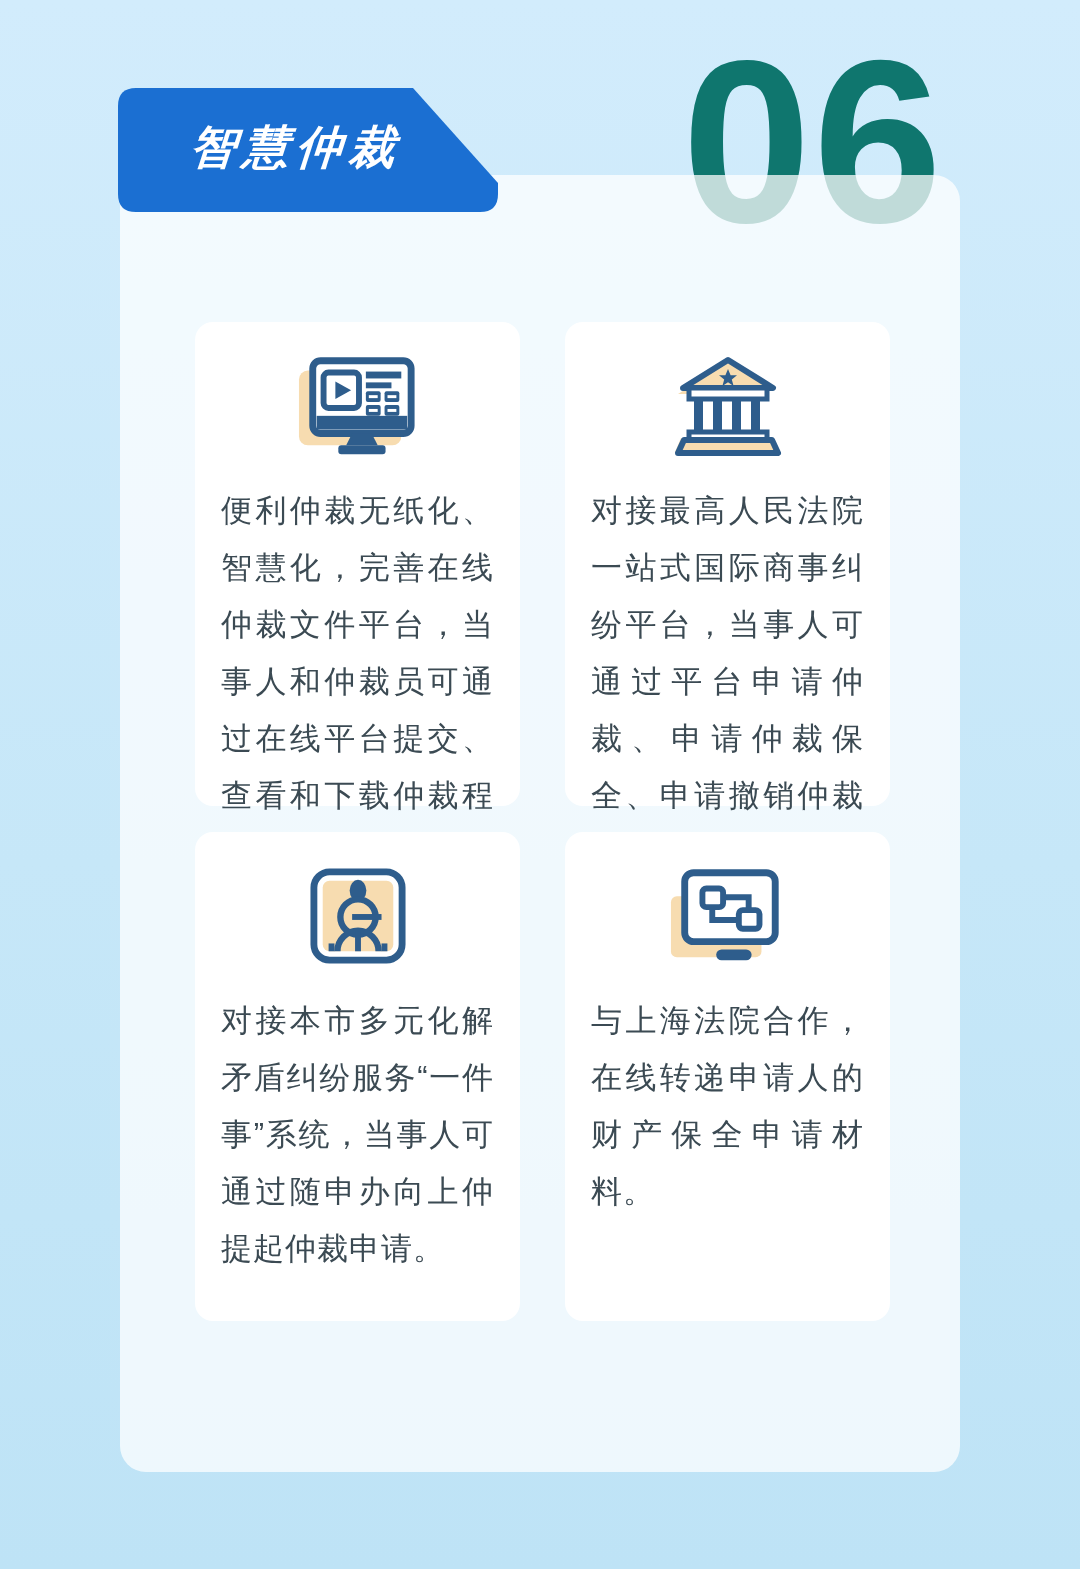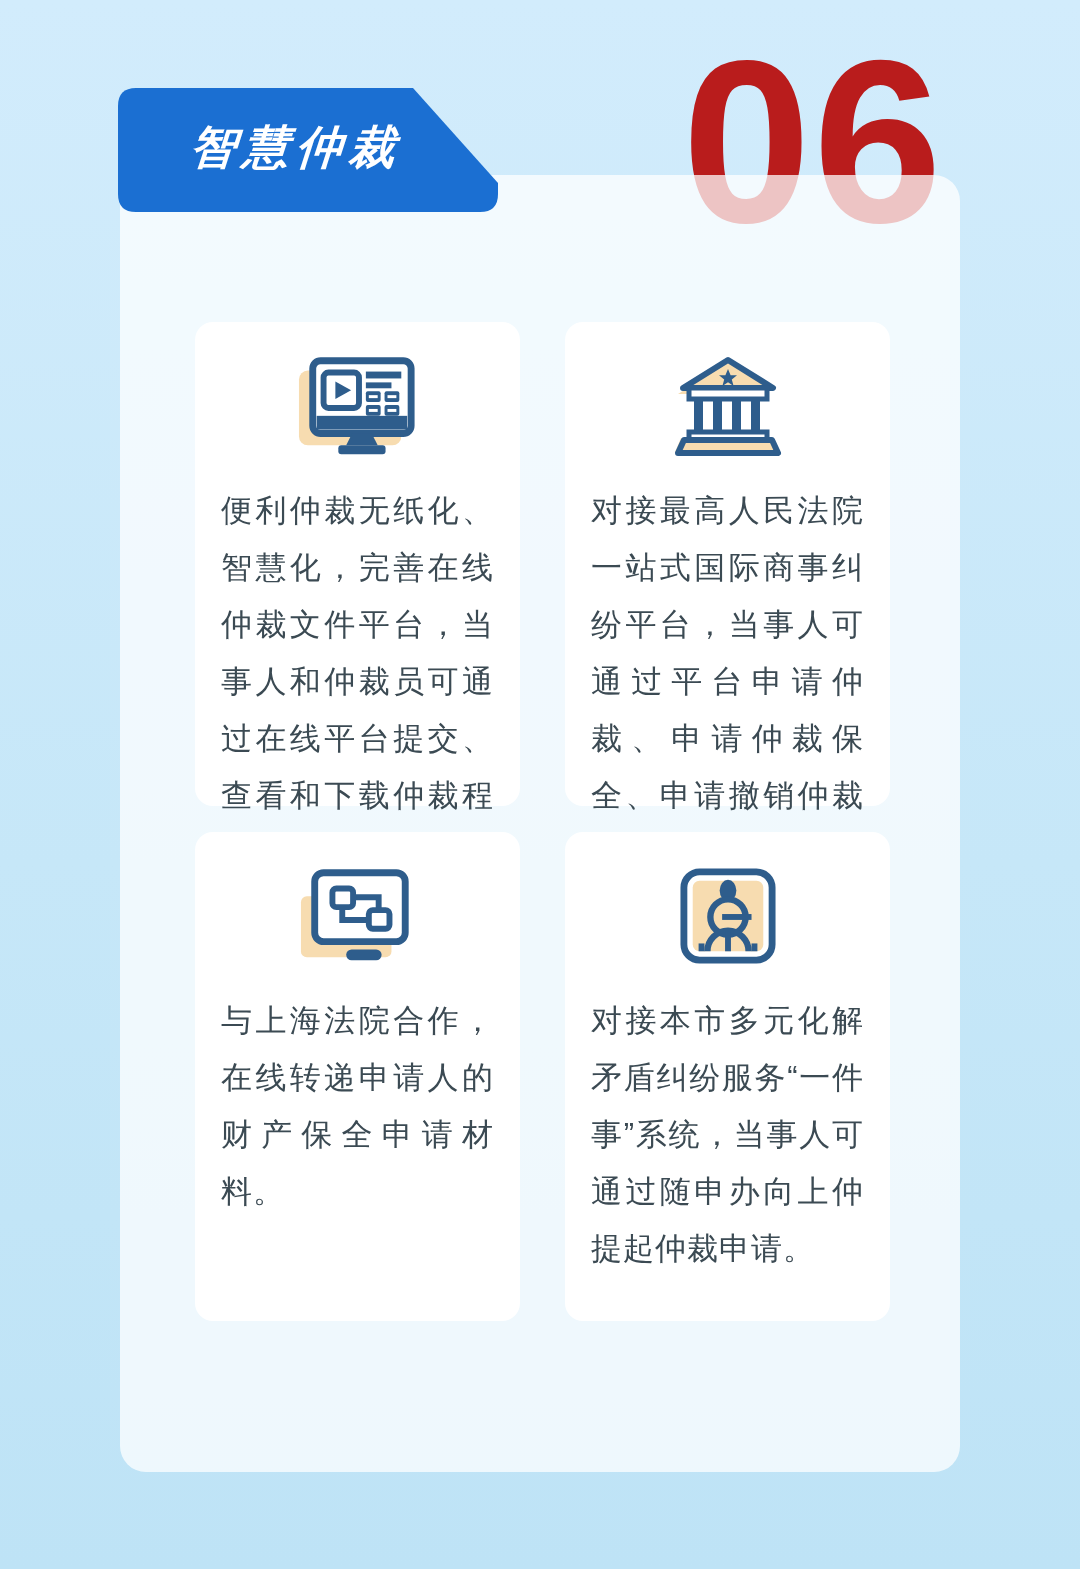--- a/index.html
+++ b/index.html
@@ -7,21 +7,21 @@
     width:1080px; height:1569px;
     position:relative; overflow:hidden;
     background: linear-gradient(180deg,#d2ecfc 0%, #c6e7f8 55%, #bee3f6 100%);
     font-family:"Liberation Sans","DejaVu Sans",sans-serif;
   }
 
   
   .section-number {
     position:absolute; top:26px; right:136px; z-index:1;
     font-size:232px; line-height:1; font-weight:bold;
-    color:#b91c1c; letter-spacing:2px;
+    color:#0f766e; letter-spacing:2px;
   }
 
   
   .panel {
     position:absolute; left:120px; top:175px;
     width:840px; height:1297px; z-index:2;
     background:rgba(255,255,255,0.74);
     border-radius:26px;
   }
 
@@ -109,43 +109,43 @@
         <rect x="79" y="45" width="9" height="33" fill="#2e5d8c"></rect>
         <rect x="17" y="78" width="78" height="8" fill="#ffffff" stroke="#2e5d8c" stroke-width="5"></rect>
         <path d="M12 86 H100 L106 99 H6 Z" fill="#f7dcb0" stroke="#2e5d8c" stroke-width="6" stroke-linejoin="round"></path>
       </svg>
     </div>
     <p class="card-text">对接最高人民法院一站式国际商事纠纷平台，当事人可通过平台申请仲裁、申请仲裁保全、申请撤销仲裁裁决和不予执行仲裁裁决。</p>
   </div>
 
   <div class="card">
     <div class="icon-wrap">
-      <svg width="122" height="104" viewBox="0 0 124 104">
-        <rect x="4" y="32" width="92" height="62" rx="6" fill="#f7dcb0"></rect>
-        <rect x="18" y="8" width="92" height="70" rx="9" fill="#ffffff" stroke="#2e5d8c" stroke-width="7"></rect>
-        <path d="M57 33 H83 V46" fill="none" stroke="#2e5d8c" stroke-width="6"></path>
-        <path d="M46 43 V56 H73" fill="none" stroke="#2e5d8c" stroke-width="6"></path>
-        <rect x="36" y="24" width="21" height="19" rx="4" fill="#ffffff" stroke="#2e5d8c" stroke-width="6"></rect>
-        <rect x="73" y="46" width="21" height="19" rx="4" fill="#ffffff" stroke="#2e5d8c" stroke-width="6"></rect>
-        <rect x="50" y="86" width="36" height="11" rx="5.5" fill="#2e5d8c"></rect>
-      </svg>
-    </div>
-    <p class="card-text">与上海法院合作，在线转递申请人的财产保全申请材料。</p>
-  </div>
-
-  <div class="card">
-    <div class="icon-wrap">
       <svg width="98" height="98" viewBox="0 0 100 100">
         <rect x="5" y="5" width="90" height="90" rx="16" fill="#ffffff" stroke="#2e5d8c" stroke-width="7"></rect>
         <rect x="14" y="14" width="72" height="72" rx="7" fill="#f7dcb0"></rect>
         <ellipse cx="50" cy="24" rx="8.5" ry="11" fill="#2e5d8c"></ellipse>
         <circle cx="50" cy="51" r="18" fill="none" stroke="#2e5d8c" stroke-width="6.5"></circle>
         <rect x="44" y="48" width="30" height="6" fill="#2e5d8c"></rect>
         <path d="M29 86 A21 21 0 0 1 71 86" fill="none" stroke="#2e5d8c" stroke-width="6.5"></path>
         <rect x="47" y="66" width="6" height="20" fill="#2e5d8c"></rect>
         <rect x="20" y="78" width="6" height="8" fill="#2e5d8c"></rect>
         <rect x="74" y="78" width="6" height="8" fill="#2e5d8c"></rect>
       </svg>
     </div>
     <p class="card-text">对接本市多元化解矛盾纠纷服务“一件事”系统，当事人可通过随申办向上仲提起仲裁申请。</p>
   </div>
 
+  <div class="card">
+    <div class="icon-wrap">
+      <svg width="122" height="104" viewBox="0 0 124 104">
+        <rect x="4" y="32" width="92" height="62" rx="6" fill="#f7dcb0"></rect>
+        <rect x="18" y="8" width="92" height="70" rx="9" fill="#ffffff" stroke="#2e5d8c" stroke-width="7"></rect>
+        <path d="M57 33 H83 V46" fill="none" stroke="#2e5d8c" stroke-width="6"></path>
+        <path d="M46 43 V56 H73" fill="none" stroke="#2e5d8c" stroke-width="6"></path>
+        <rect x="36" y="24" width="21" height="19" rx="4" fill="#ffffff" stroke="#2e5d8c" stroke-width="6"></rect>
+        <rect x="73" y="46" width="21" height="19" rx="4" fill="#ffffff" stroke="#2e5d8c" stroke-width="6"></rect>
+        <rect x="50" y="86" width="36" height="11" rx="5.5" fill="#2e5d8c"></rect>
+      </svg>
+    </div>
+    <p class="card-text">与上海法院合作，在线转递申请人的财产保全申请材料。</p>
+  </div>
+
 </div>
 
 </body></html>

